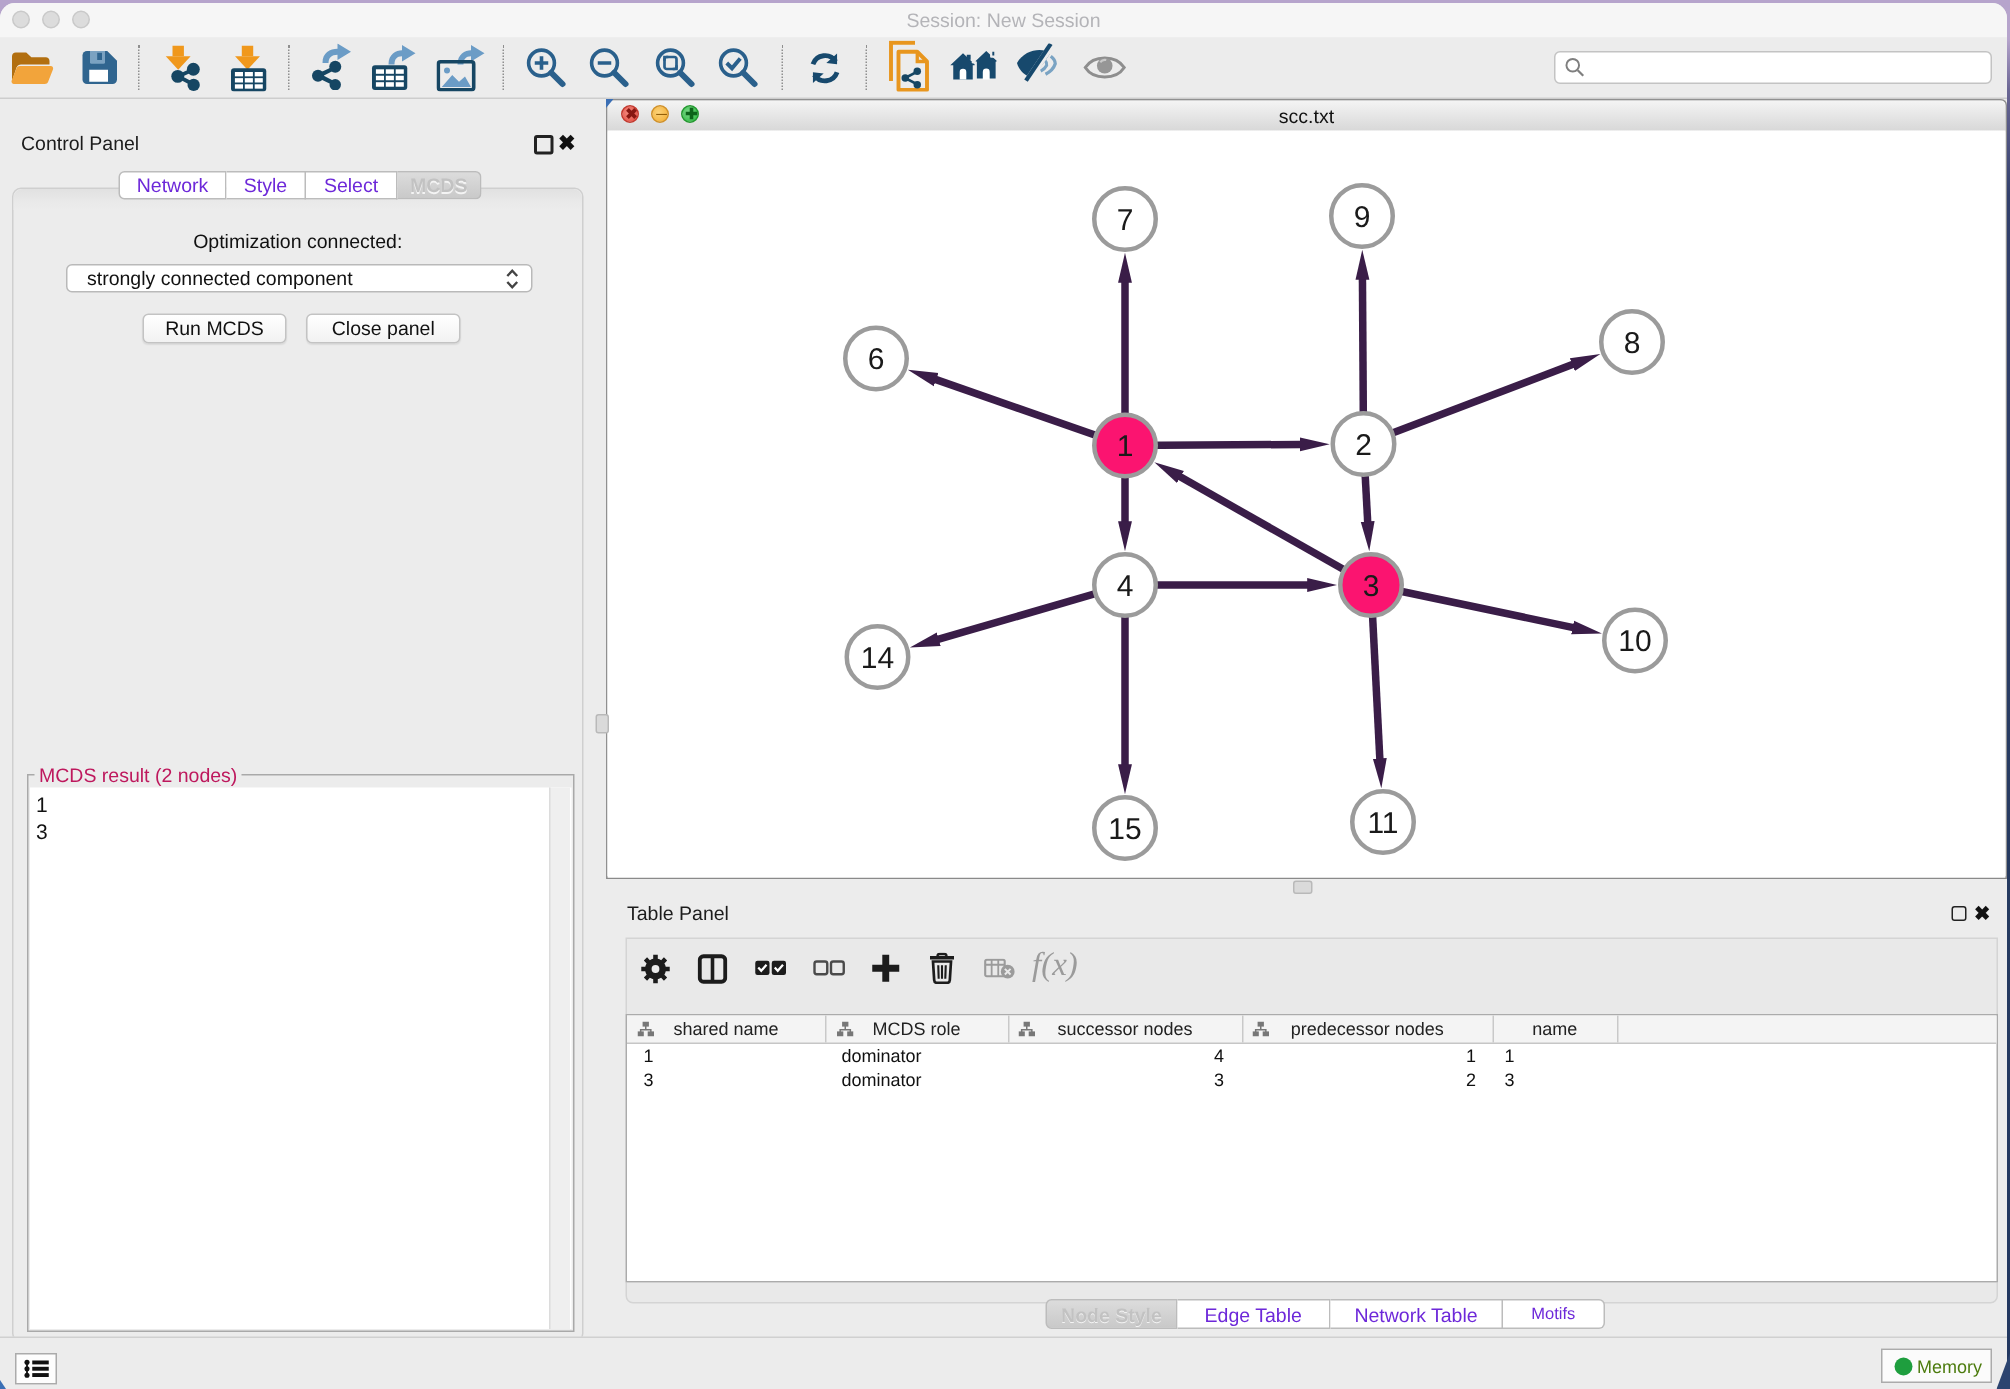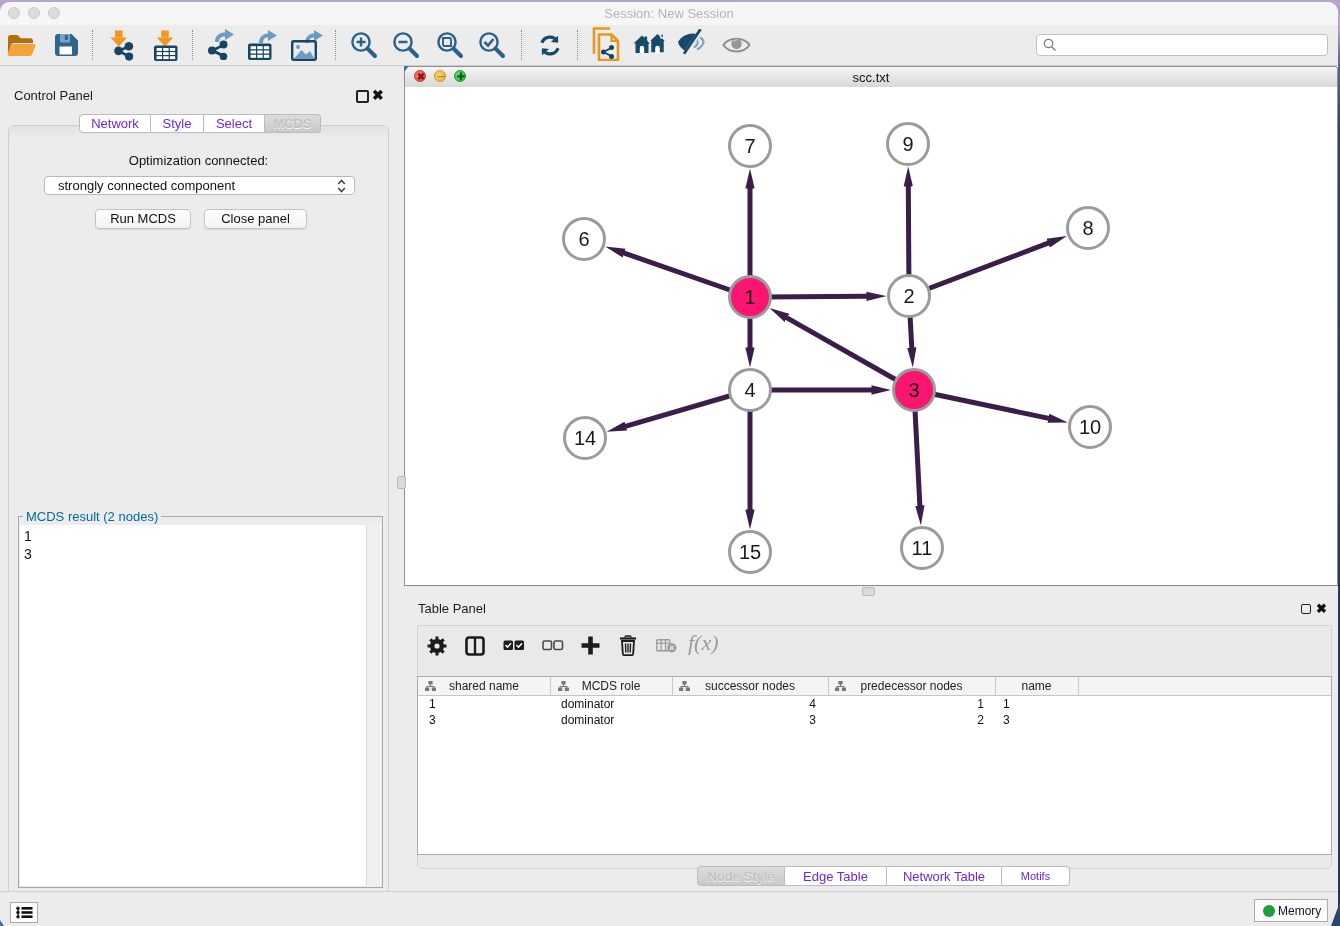--- a/index.html
+++ b/index.html
@@ -37,21 +37,21 @@
   #optlabel{position:absolute;left:0;top:27px;width:100%;text-align:center;font-size:13px;color:#111;}
   #optselect{position:absolute;left:35px;top:50px;width:311px;height:19px;background:#fff;
              border:1px solid #b9b9b9;border-radius:4px;font-size:13px;color:#111;
              line-height:18px;padding-left:13px;box-sizing:border-box;}
   .macbtn{position:absolute;height:20px;box-sizing:border-box;background:linear-gradient(#ffffff,#f2f2f2);
           border:1px solid #c3c3c3;border-radius:4px;font-size:13px;color:#111;
           text-align:center;line-height:18px;box-shadow:0 1px 1px rgba(0,0,0,0.08);}
   #fieldset{position:absolute;left:9px;top:390px;width:365px;height:372px;box-sizing:border-box;
             border:1px solid #a9a9a9;}
   #fslegend{position:absolute;left:4px;top:-8px;background:#ececec;font-size:13px;
-            color:#0369a1;padding:0 3px;z-index:2;}
+            color:#be185d;padding:0 3px;z-index:2;}
   #fstext{position:absolute;left:1px;top:8px;width:361px;height:361px;background:#fff;
           font-size:14px;line-height:18px;color:#111;padding:2px 0 0 4px;box-sizing:border-box;}
   #fsscroll{position:absolute;right:1px;top:0;width:13px;height:361px;background:#efefef;
             border-left:1px solid #dcdcdc;}
   
   #netframe{position:absolute;left:404px;top:64px;width:934px;height:520px;
             border:1px solid #909090;border-bottom:1px solid #8a8a8a;box-sizing:border-box;
             border-radius:4px 4px 0 0;background:#fff;}
   #nettitle{position:absolute;left:0;top:0;width:100%;height:20px;
             background:linear-gradient(#f4f4f4,#d8d8d8);border-bottom:1px solid #ababab;
@@ -76,21 +76,21 @@
       font-size:12px;color:#222;text-align:center;line-height:19px;}
   .treeicon{position:absolute;top:4px;width:11px;height:10px;}
   .td{position:absolute;font-size:12px;color:#111;height:16px;line-height:16px;}
   .tabrow2{position:absolute;display:flex;height:20px;z-index:5;}
   
   #statusbar{position:absolute;left:0;top:889px;width:100%;height:35px;background:#ececec;
              border-top:1px solid #d0d0d0;}
   #listbtn{position:absolute;left:10px;top:10px;width:28px;height:21px;background:#fdfdfd;
            border:1px solid #ababab;box-sizing:border-box;}
   #membtn{position:absolute;left:1254px;top:7px;width:74px;height:23px;background:#fbfbfb;
-          border:1px solid #ababab;box-sizing:border-box;font-size:13px;color:#0f172a;}
+          border:1px solid #ababab;box-sizing:border-box;font-size:13px;color:#4d7c0f;}
 </style>
 </head>
 <body>
 <div id="window">
   <div id="titlebar">
     <div class="tl" style="left:8px;"></div>
     <div class="tl" style="left:28px;"></div>
     <div class="tl" style="left:48px;"></div>
     <div id="apptitle">Session: New Session</div>
   </div>

